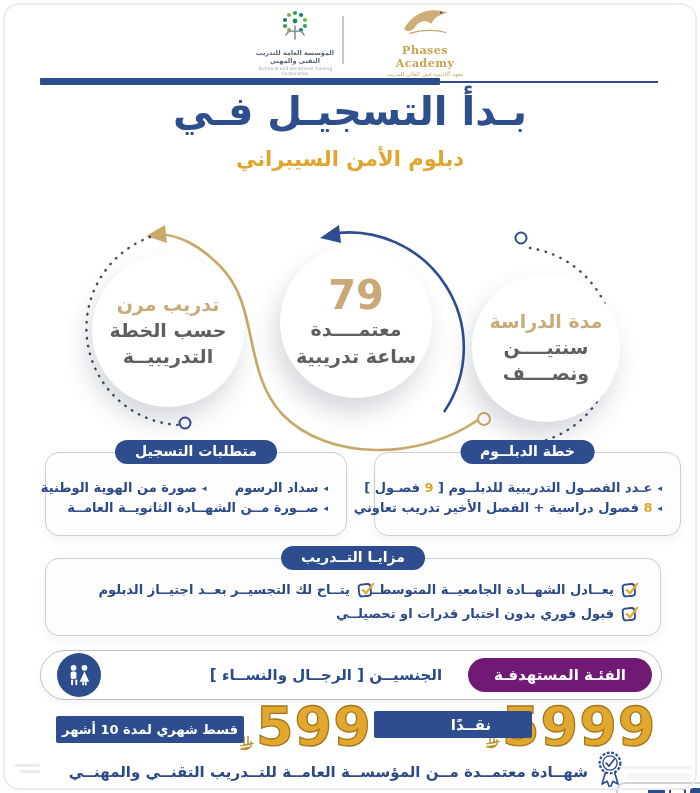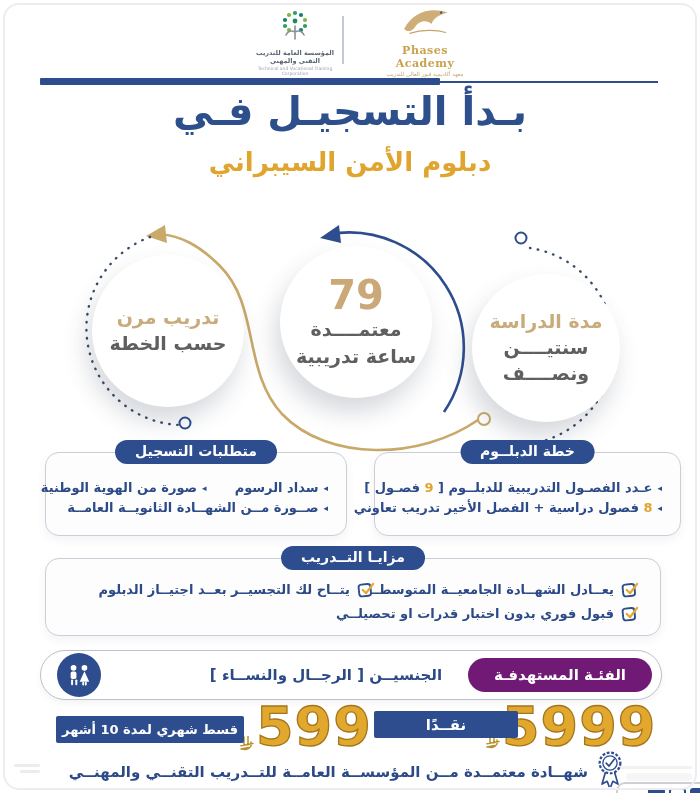--- a/index.html
+++ b/index.html
@@ -15,21 +15,21 @@
   .phases{position:absolute;left:372px;top:4px;width:106px;text-align:center;z-index:3;}
   .phases .en{font-size:11px;font-weight:bold;color:#c9a24f;font-family:"DejaVu Serif",serif;letter-spacing:.5px;}
   .phases .ar{font-size:5.5px;color:#c2a76e;margin-top:1px;}
 
   .head-line{position:absolute;left:40px;top:78px;width:618px;height:8px;z-index:2;}
   .head-line .thick{position:absolute;left:0;top:0;width:400px;height:7px;background:#2d4d8e;border-radius:1px;}
   .head-line .thin{position:absolute;left:398px;right:0;top:3px;height:1.8px;background:#2d4d8e;}
 
   
   .title1{position:absolute;left:0;right:0;top:88px;text-align:center;font-size:40px;font-weight:bold;color:#2d4f8c;z-index:2;}
-  .title2{position:absolute;left:0;right:0;top:147px;text-align:center;font-size:26px;font-weight:bold;color:#e0a52f;z-index:2;}
+  .title2{position:absolute;left:0;right:0;top:147px;text-align:center;font-size:21px;font-weight:bold;color:#e0a52f;z-index:2;}
 
   
   .arcs{position:absolute;left:0;top:210px;width:700px;height:265px;z-index:1;}
   .circle{position:absolute;background:#fff;border-radius:50%;z-index:2;
           box-shadow:-5px 14px 24px rgba(50,60,80,.20);
           display:flex;flex-direction:column;align-items:center;justify-content:center;gap:2px;text-align:center;}
   .c-flex{left:92px;top:255px;width:152px;height:152px;}
   .c-hours{left:280px;top:246px;width:152px;height:152px;}
   .c-dur{left:472px;top:274px;width:148px;height:148px;}
   .c-head{color:#c9ab7c;font-weight:bold;font-size:19px;line-height:1.2;}
@@ -69,21 +69,21 @@
   
   .amount{position:absolute;font-size:54px;font-weight:bold;color:#e2a82e;line-height:1;letter-spacing:1px;
           -webkit-text-stroke:1.3px #a3761c;z-index:2;direction:ltr;}
   .amt-cash{left:502px;top:700px;}
   .amt-inst{left:256px;top:700px;}
   .riyal{position:absolute;z-index:2;}
   .riyal-cash{left:486px;top:734px;}
   .riyal-inst{left:240px;top:736px;}
   .price-label{position:absolute;background:#2d4d8e;color:#fff;font-weight:bold;display:flex;align-items:center;
                justify-content:center;border-radius:2px;z-index:2;white-space:nowrap;}
-  .lbl-cash{left:374px;top:711px;width:144px;height:27px;font-size:15px;}
+  .lbl-cash{left:374px;top:711px;width:122px;height:27px;font-size:15px;padding-left:36px;}
   .lbl-inst{left:56px;top:716px;width:188px;height:27px;font-size:13px;}
 
   
   .medal{position:absolute;left:594px;top:750px;z-index:3;}
   .foot-text{position:absolute;left:48px;top:763px;width:540px;text-align:right;font-size:15px;font-weight:bold;
              color:#2c4a87;z-index:2;white-space:nowrap;}
   .swoosh{position:absolute;background:#dcdcdf;border-radius:4px;opacity:.55;z-index:1;}
   .sw-l1{left:14px;top:764px;width:26px;height:2.5px;}
   .sw-l2{left:20px;top:770px;width:20px;height:2.5px;}
   .sw-r1{left:606px;top:766px;width:86px;height:3px;opacity:.4;}
@@ -151,20 +151,21 @@
     <path d="M 150 27 A 97 97 0 0 0 180 215" stroke="#3b4b68" stroke-width="2.4" fill="none" stroke-dasharray="0.5 7.5" stroke-linecap="round"></path>
     <circle cx="185" cy="213" r="5.5" stroke="#2d4d8e" stroke-width="2" fill="#fff"></circle>
 
     <path d="M 530 38 A 98 98 0 1 1 500 234" stroke="#3b4b68" stroke-width="2.4" fill="none" stroke-dasharray="0.5 7.5" stroke-linecap="round"></path>
     <circle cx="521" cy="28" r="5.5" stroke="#2d4d8e" stroke-width="2" fill="#fff"></circle>
   </svg>
 
   <div class="circle c-flex">
     <div class="c-head">تدريب مرن</div>
     <div class="c-line">حسب الخطة</div>
+    <div class="c-line">التدريبيــة</div>
   </div>
   <div class="circle c-hours">
     <div class="c-head">79</div>
     <div class="c-line">معتمــــدة</div>
     <div class="c-line">ساعة تدريبية</div>
   </div>
   <div class="circle c-dur">
     <div class="c-head">مدة الدراسة</div>
     <div class="c-line">سنتيــــن</div>
     <div class="c-line">ونصــــف</div>

